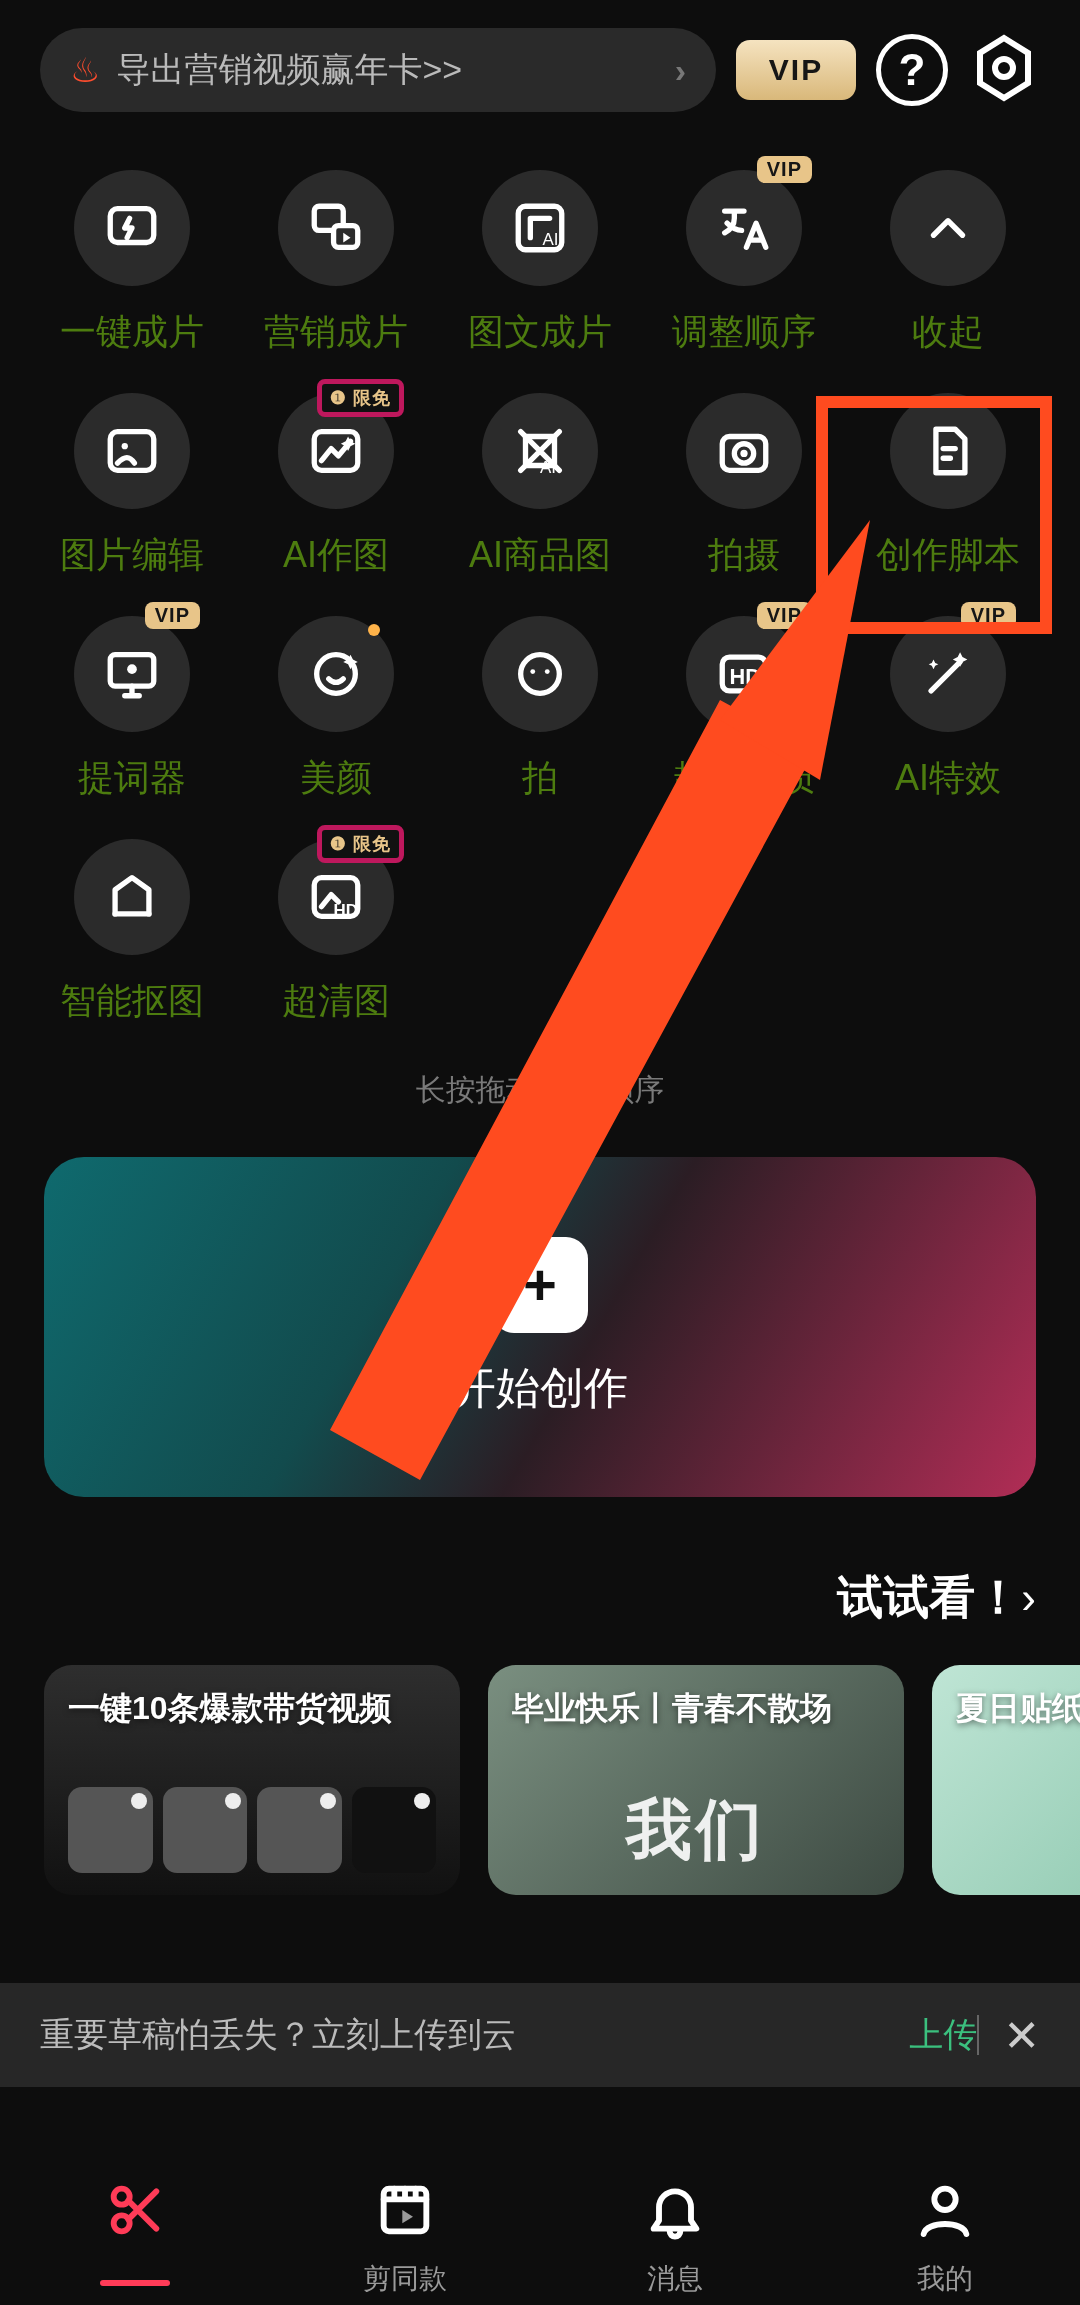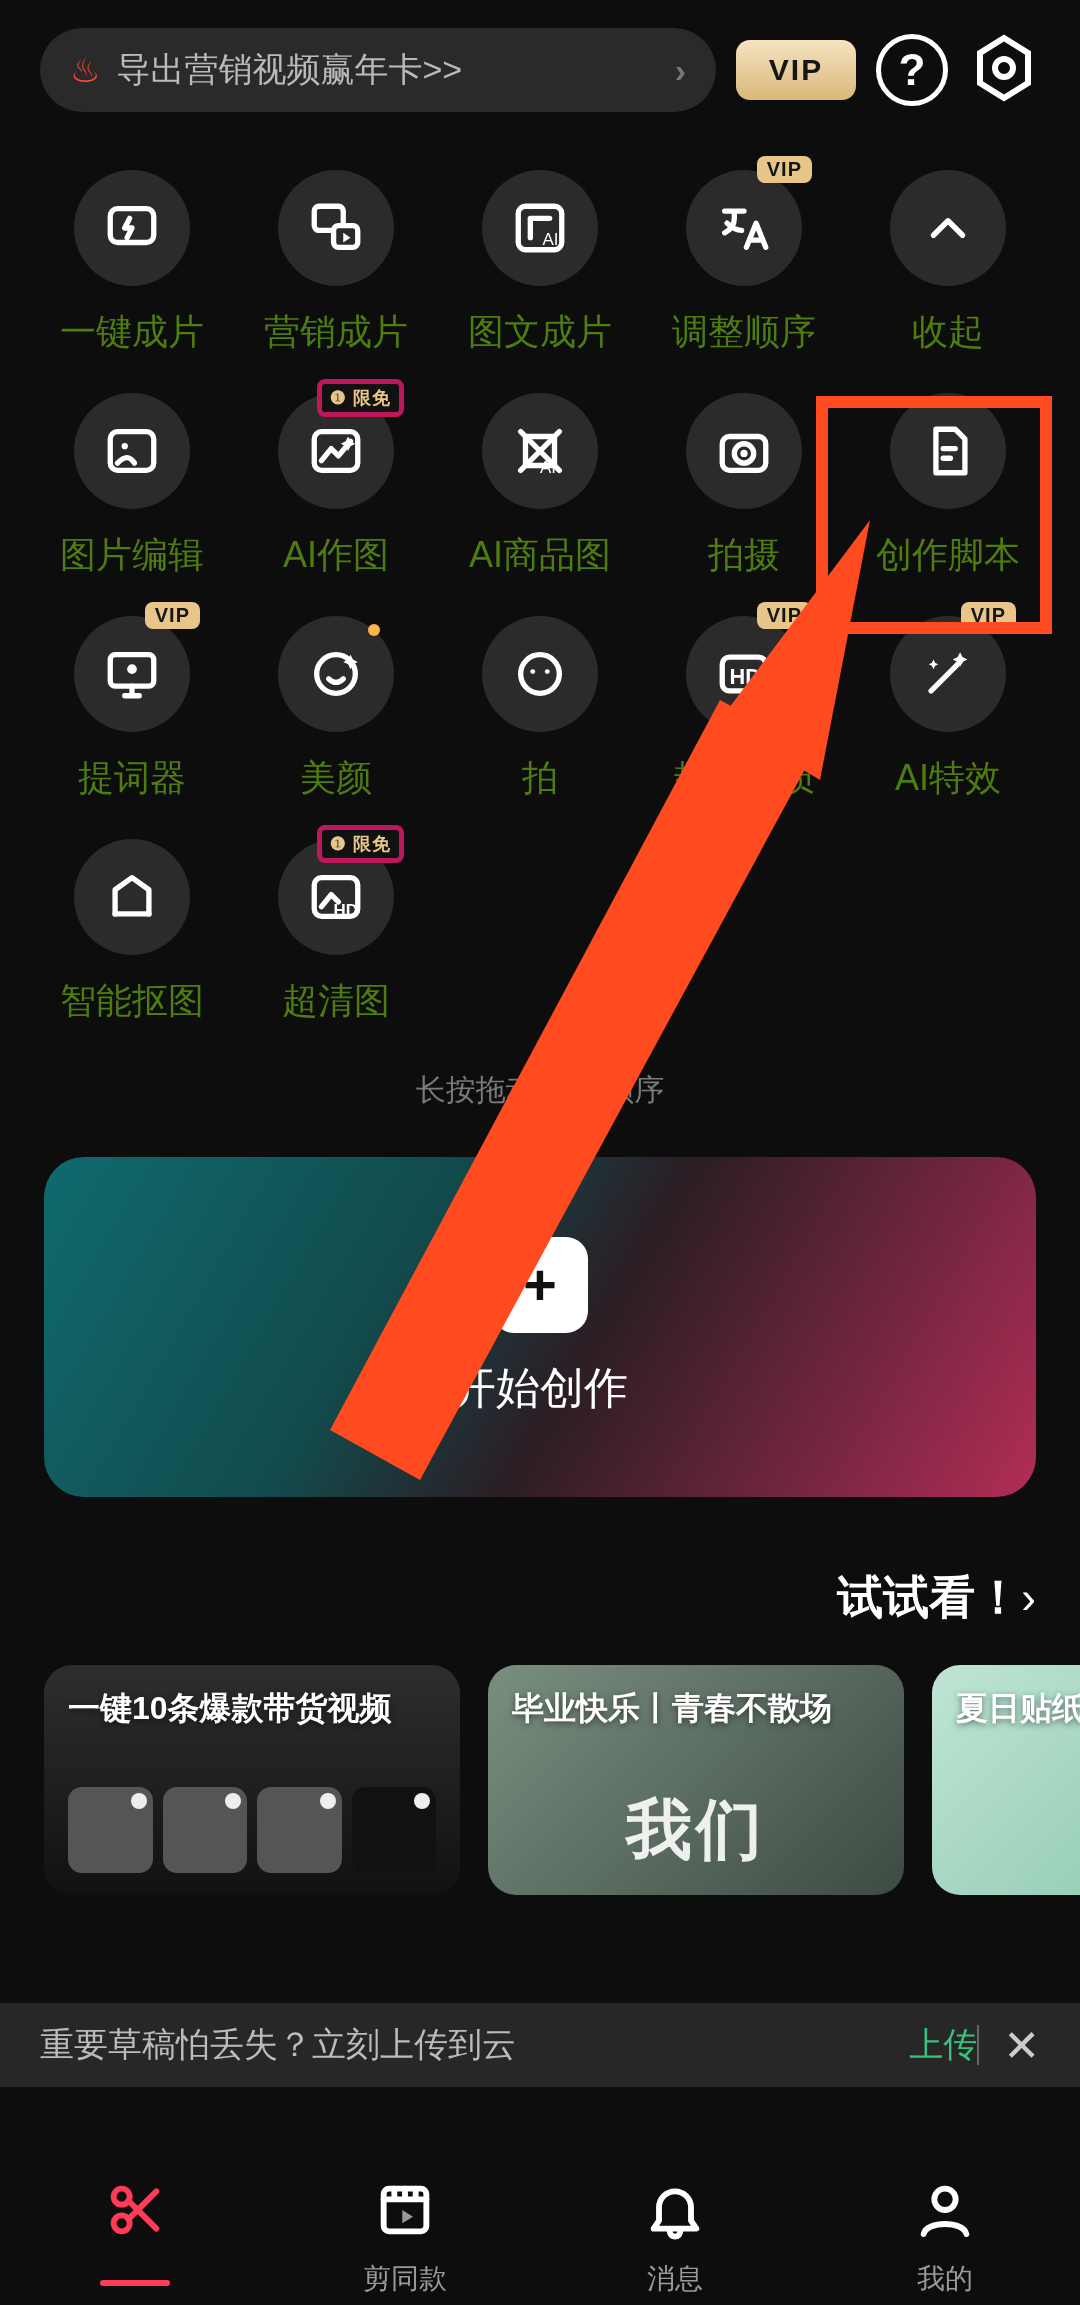--- a/index.html
+++ b/index.html
@@ -157,21 +157,21 @@
   }
   .big-hanzi {
     position:absolute; bottom:20px; left:50%; transform:translateX(-50%);
     font-size:66px; font-weight:900; color:rgba(255,255,255,0.9);
     letter-spacing:4px;
   }
 
   
   .drafts-bar {
     position:absolute; left:0; right:0; bottom:218px;
-    height:84px;
+    height:104px;
     display:flex; align-items:center;
     padding: 0 40px;
     background: rgba(70,70,70,0.45);
     color:#bbb;
   }
   .drafts-text { font-size: 34px; flex:1; }
   .upload-link { font-size:34px; color:#3bc07e; }
   .vbar { width:2px; height:40px; background:#666; margin-right:24px; }
   .close-x { font-size:44px; color:#ccc; }
 

